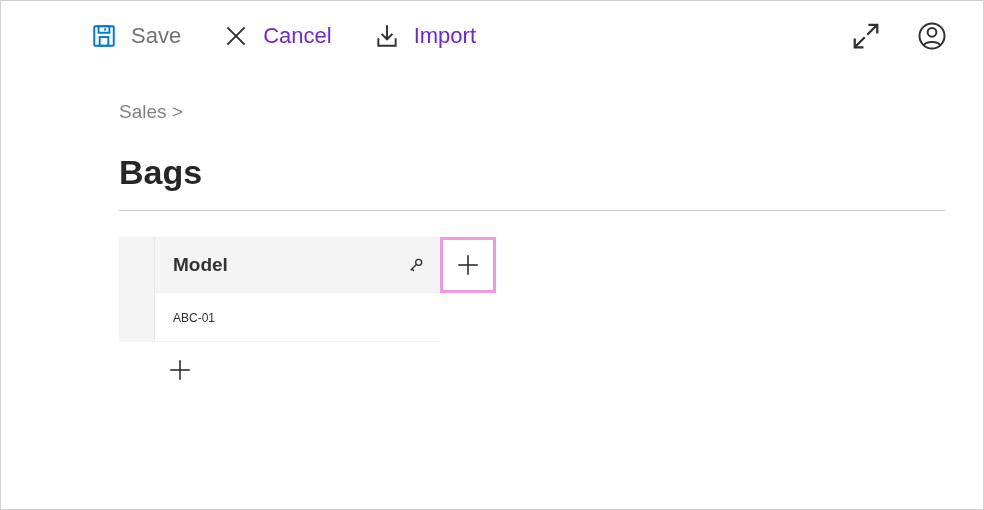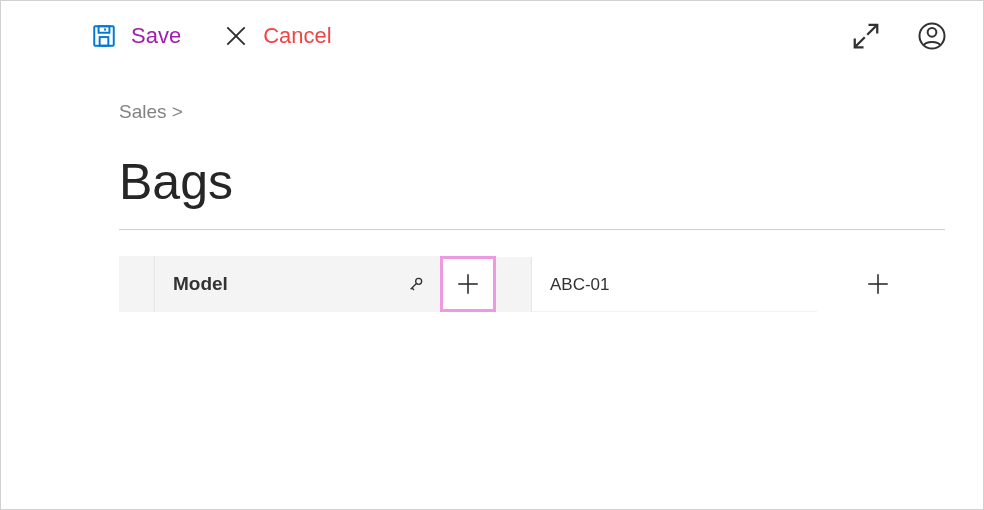--- a/index.html
+++ b/index.html
@@ -19,23 +19,23 @@
       padding: 20px 30px 16px 90px;
       gap: 0;
     }
     .toolbar-item {
       display: flex;
       align-items: center;
       gap: 14px;
       margin-right: 42px;
       cursor: pointer;
       font-size: 22px;
-      color: #ef4444;
-    }
-    .toolbar-item.primary { color: #a21caf; }
+      color: #6d28d9;
+    }
+    .toolbar-item.primary { color: #737373; }
     .toolbar-item .icon { display: inline-flex; width: 26px; height: 26px; }
     .toolbar-spacer { flex: 1; }
     .toolbar-right {
       display: flex;
       align-items: center;
       gap: 36px;
       margin-right: 6px;
     }
     .toolbar-right .icon-btn {
       display: inline-flex;
@@ -44,41 +44,40 @@
     }
 
     
     .content { padding: 34px 38px 0 118px; }
     .breadcrumb {
       font-size: 19px;
       color: #828282;
       margin-bottom: 30px;
     }
     .page-title {
-      font-size: 50px;
-      font-weight: 400;
+      font-size: 34px;
+      font-weight: 700;
       color: #262626;
       margin-bottom: 18px;
     }
     .title-rule {
       border: none;
       border-top: 1px solid #cfcfcf;
       margin-bottom: 26px;
       width: 100%;
     }
 
     
     .table-wrap {
       display: flex;
       align-items: flex-start;
     }
     .table {
       display: flex;
-      flex-direction: row;
-      align-items: center;
+      flex-direction: column;
     }
     .table-header-row {
       display: flex;
       align-items: stretch;
     }
     .gutter-cell {
       width: 36px;
       background: #f4f4f4;
       border-right: 1px solid #e6e6e6;
     }
@@ -106,21 +105,21 @@
     }
     .plus-icon { display: inline-flex; width: 26px; height: 26px; }
 
     .data-row {
       display: flex;
       align-items: stretch;
     }
     .data-cell {
       width: 285px;
       padding: 18px 18px 16px 18px;
-      font-size: 17px;
+      font-size: 12px;
       color: #323130;
       border-bottom: 1px solid #f2f2f2;
     }
 
     .add-row {
       display: flex;
       align-items: center;
     }
     .add-row-cell {
       width: 56px;
@@ -153,20 +152,30 @@
   <div class="toolbar-item">
     <span class="icon">
       <svg viewBox="0 0 24 24" fill="none" stroke="#323130" stroke-width="1.8">
         <line x1="4" y1="4" x2="20" y2="20"></line>
         <line x1="20" y1="4" x2="4" y2="20"></line>
       </svg>
     </span>
     <span>Cancel</span>
   </div>
 
+  <div class="toolbar-item">
+    <span class="icon">
+      <svg viewBox="0 0 24 24" fill="none" stroke="#323130" stroke-width="1.8">
+        <polyline points="4,14 4,21 20,21 20,14"></polyline>
+        <line x1="12" y1="2" x2="12" y2="15"></line>
+        <polyline points="7,10 12,15 17,10"></polyline>
+      </svg>
+    </span>
+    <span>Import</span>
+  </div>
 
 
   <div class="toolbar-spacer"></div>
 
   <div class="toolbar-right">
     <span class="icon-btn">
       <svg viewBox="0 0 24 24" fill="none" stroke="#323130" stroke-width="1.8">
         <polyline points="14,3 21,3 21,10"></polyline>
         <line x1="21" y1="3" x2="13" y2="11"></line>
         <polyline points="10,21 3,21 3,14"></polyline>

